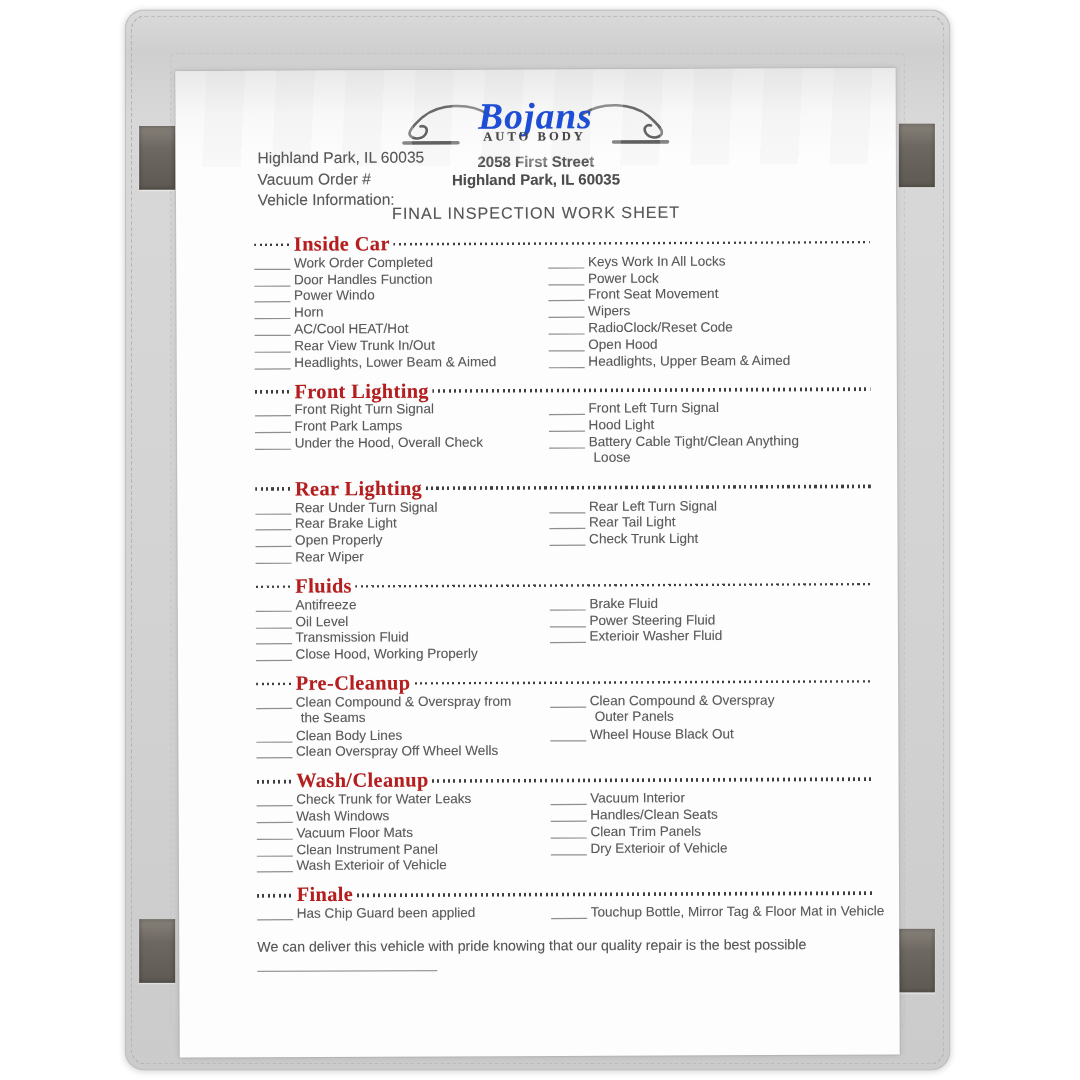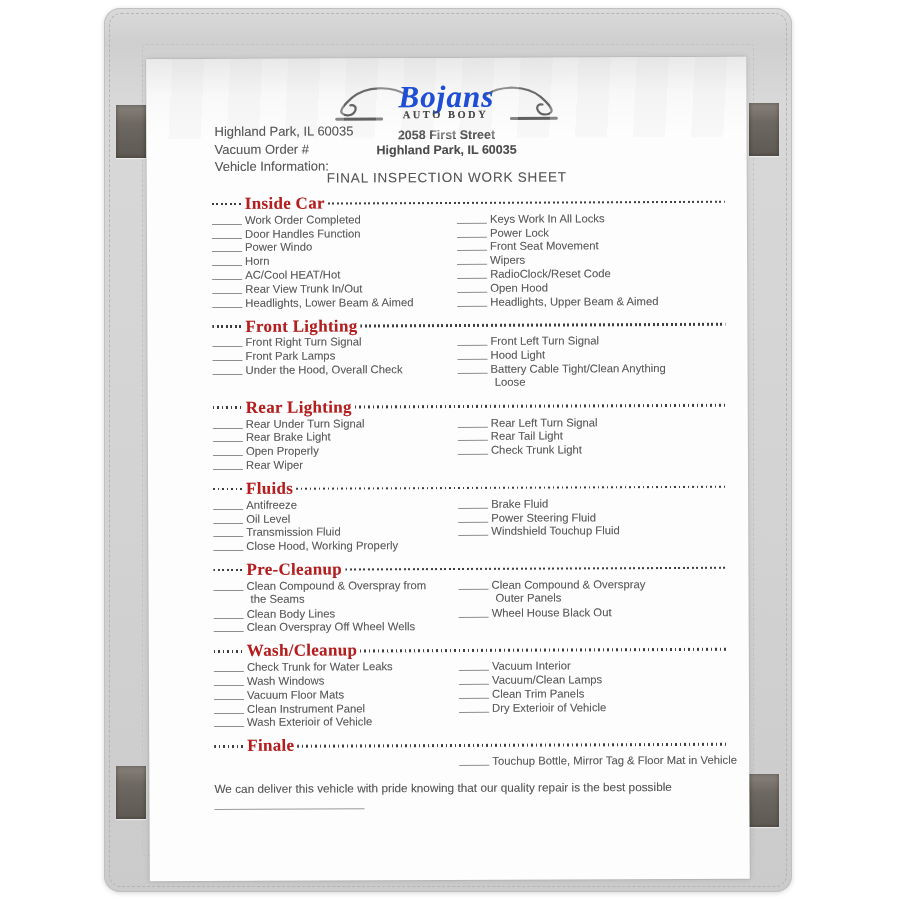--- a/index.html
+++ b/index.html
@@ -375,21 +375,21 @@
                 </div>
                 <div class="item">
                   <div class="line">
                     <div class="blank"></div>
                     <span class="txt">Power Steering Fluid</span>
                   </div>
                 </div>
                 <div class="item">
                   <div class="line">
                     <div class="blank"></div>
-                    <span class="txt">Windshield Touchup Fluid</span>
+                    <span class="txt">Exterioir Washer Fluid</span>
                   </div>
                 </div>
               </div>
             </div>
           </div>
           <div class="section-wrap section">
             <div class="sec-head">
               <div class="dots dots-l"></div>
               <div class="sec-title">Pre-Cleanup</div>
               <div class="dots dots-r"></div>
@@ -479,21 +479,21 @@
               <div class="col-right">
                 <div class="item">
                   <div class="line">
                     <div class="blank"></div>
                     <span class="txt">Vacuum Interior</span>
                   </div>
                 </div>
                 <div class="item">
                   <div class="line">
                     <div class="blank"></div>
-                    <span class="txt">Vacuum/Clean Lamps</span>
+                    <span class="txt">Handles/Clean Seats</span>
                   </div>
                 </div>
                 <div class="item">
                   <div class="line">
                     <div class="blank"></div>
                     <span class="txt">Clean Trim Panels</span>
                   </div>
                 </div>
                 <div class="item">
                   <div class="line">
@@ -505,20 +505,26 @@
             </div>
           </div>
           <div class="section-wrap section">
             <div class="sec-head">
               <div class="dots dots-l"></div>
               <div class="sec-title">Finale</div>
               <div class="dots dots-r"></div>
             </div>
             <div class="cols">
               <div class="col-left">
+                <div class="item">
+                  <div class="line">
+                    <div class="blank"></div>
+                    <span class="txt">Has Chip Guard been applied</span>
+                  </div>
+                </div>
               </div>
               <div class="col-right">
                 <div class="item">
                   <div class="line">
                     <div class="blank"></div>
                     <span class="txt">Touchup Bottle, Mirror Tag &amp; Floor Mat in Vehicle</span>
                   </div>
                 </div>
               </div>
             </div>

